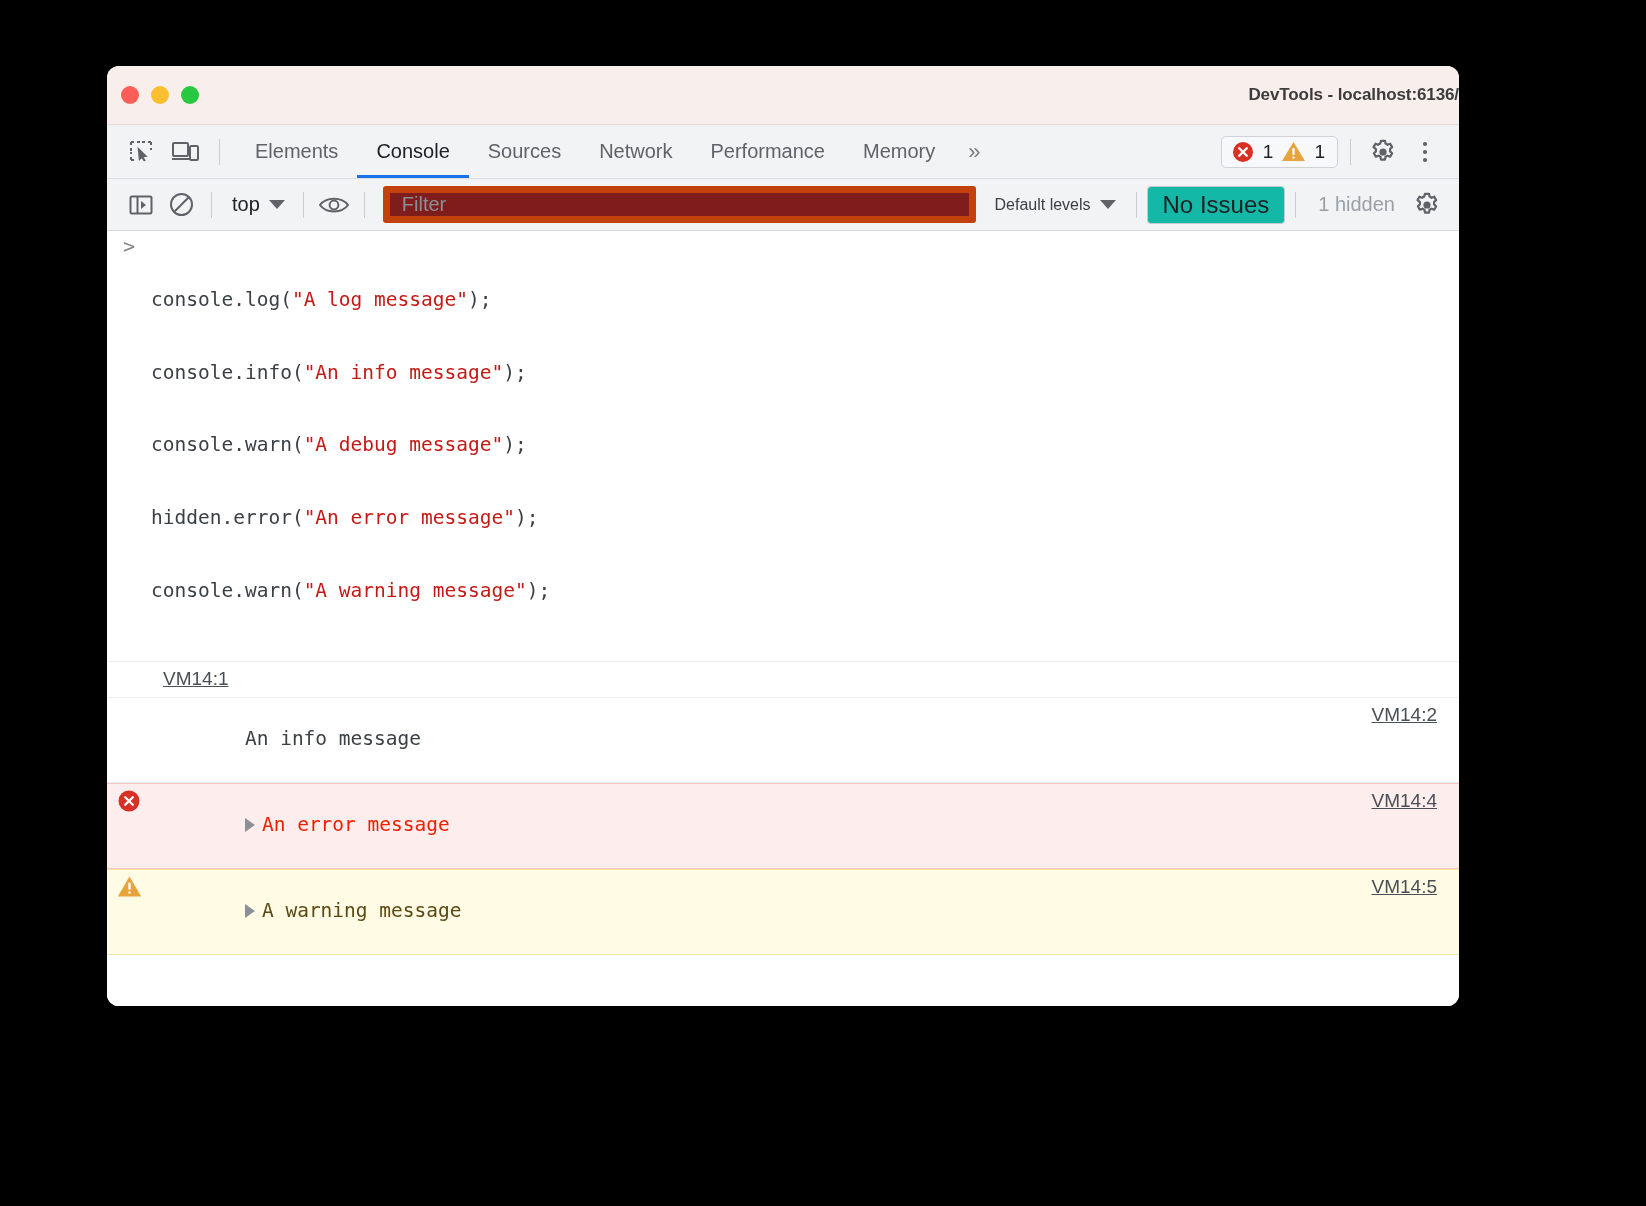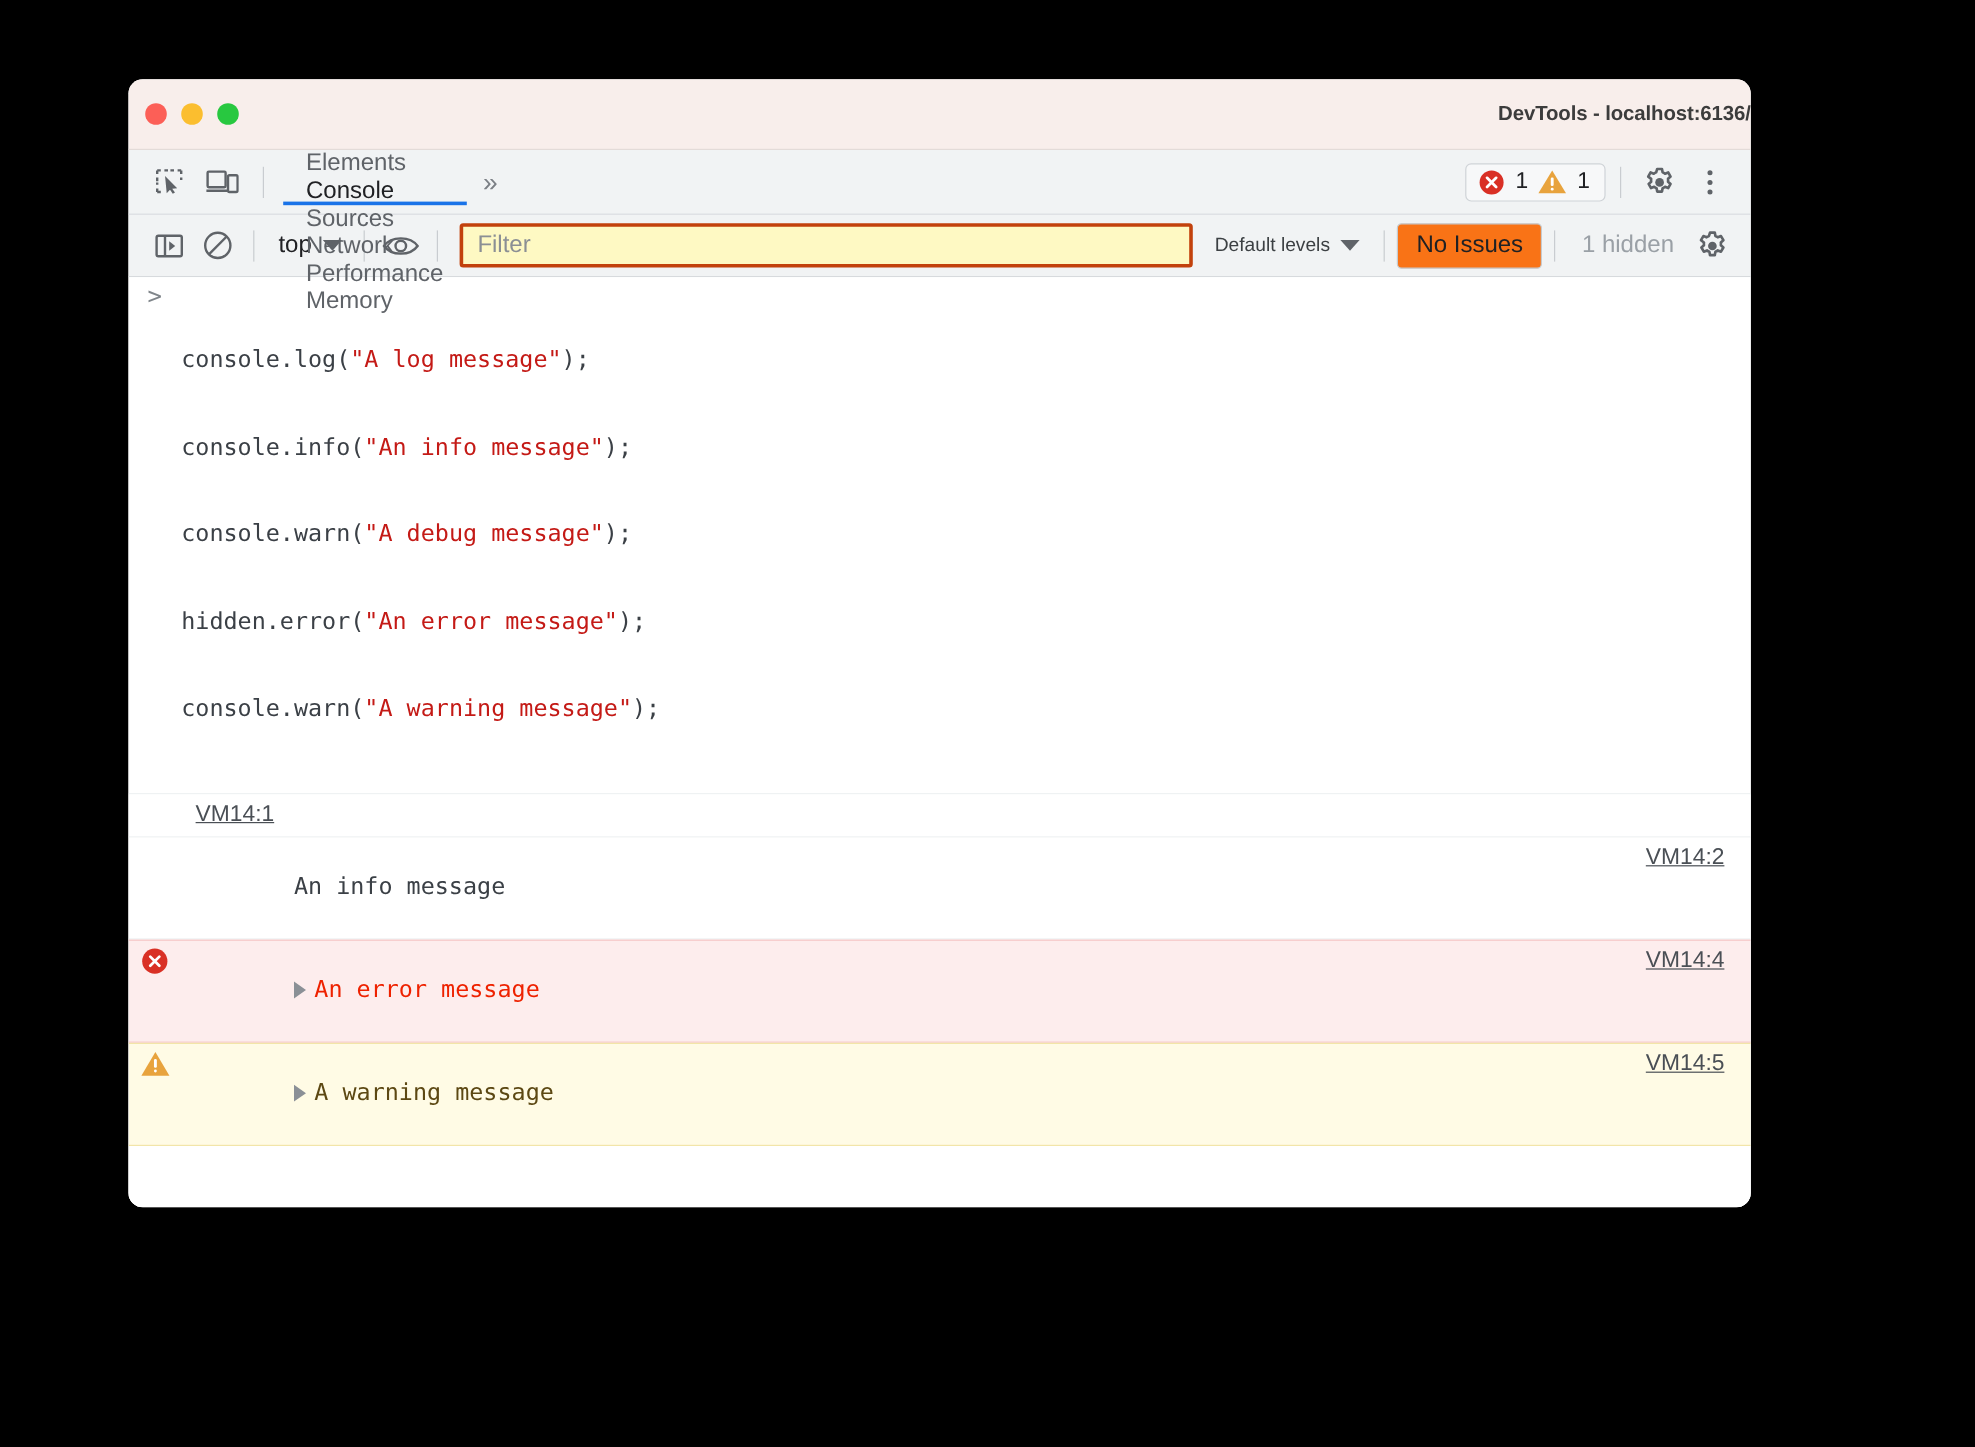--- a/index.html
+++ b/index.html
@@ -97,21 +97,20 @@
     width: 1px;
     height: 26px;
     background: #c9ccd0;
     margin: 0 10px;
     align-self: center;
   }
   .tabs {
     display: flex;
     align-items: stretch;
     margin-left: 6px;
-    flex-direction: column;
   }
   .tab {
     display: flex;
     align-items: center;
     padding: 0 19px;
     font-size: 20px;
     color: #5f6368;
     position: relative;
     cursor: default;
     white-space: nowrap;
@@ -193,22 +192,22 @@
   .caret {
     width: 0; height: 0;
     border-left: 8px solid transparent;
     border-right: 8px solid transparent;
     border-top: 9px solid #5f6368;
   }
   .filter-input {
     flex: 1 1 auto;
     height: 37px;
     margin: 0 8px;
-    background: #fef9c3;
-    border: 3px solid #c2410c;
+    background: #7f1d1d;
+    border: 7px solid #c2410c;
     border-radius: 3px;
     display: flex;
     align-items: center;
     padding: 6px 12px;
     box-sizing: border-box;
     min-width: 40px;
   }
   .filter-input .ph {
     font-size: 20px;
     color: #8b8f94;
@@ -219,26 +218,26 @@
     align-items: center;
     gap: 9px;
     padding: 0 10px;
     cursor: default;
     white-space: nowrap;
   }
   .levels .label { font-size: 16px; color: #3c4043; }
   .noissues-btn {
     border: 1px solid #c6cace;
     border-radius: 4px;
-    background: #f97316;
+    background: #14b8a6;
     height: 36px;
     display: flex;
     align-items: center;
     padding: 0 15px;
-    font-size: 20px;
+    font-size: 24px;
     color: #202124;
     cursor: default;
     white-space: nowrap;
   }
   .hidden-count {
     font-size: 20px;
     color: #9aa0a6;
     padding: 0 12px;
     white-space: nowrap;
     cursor: default;

